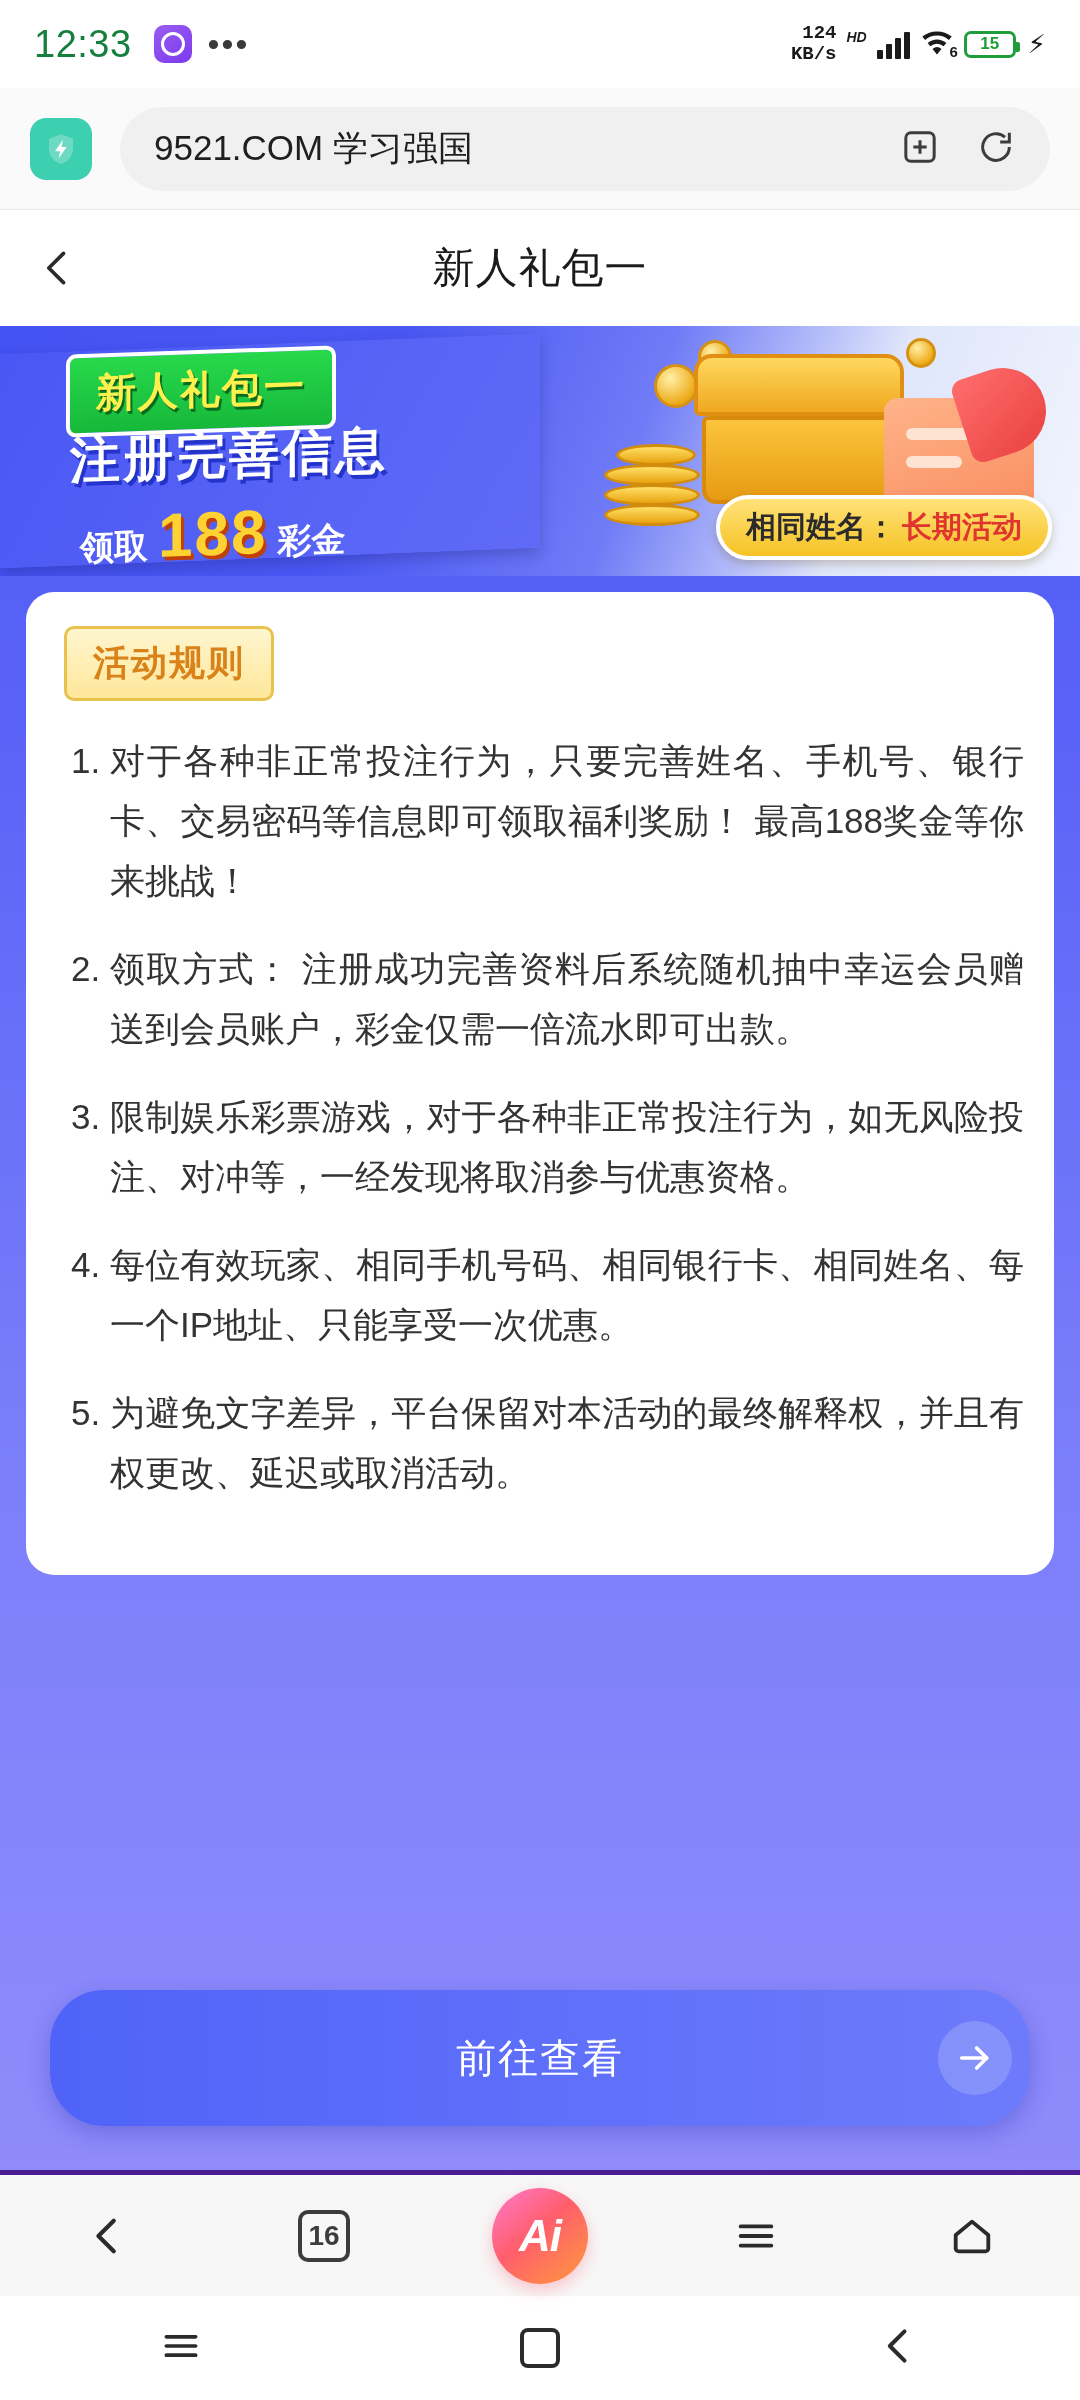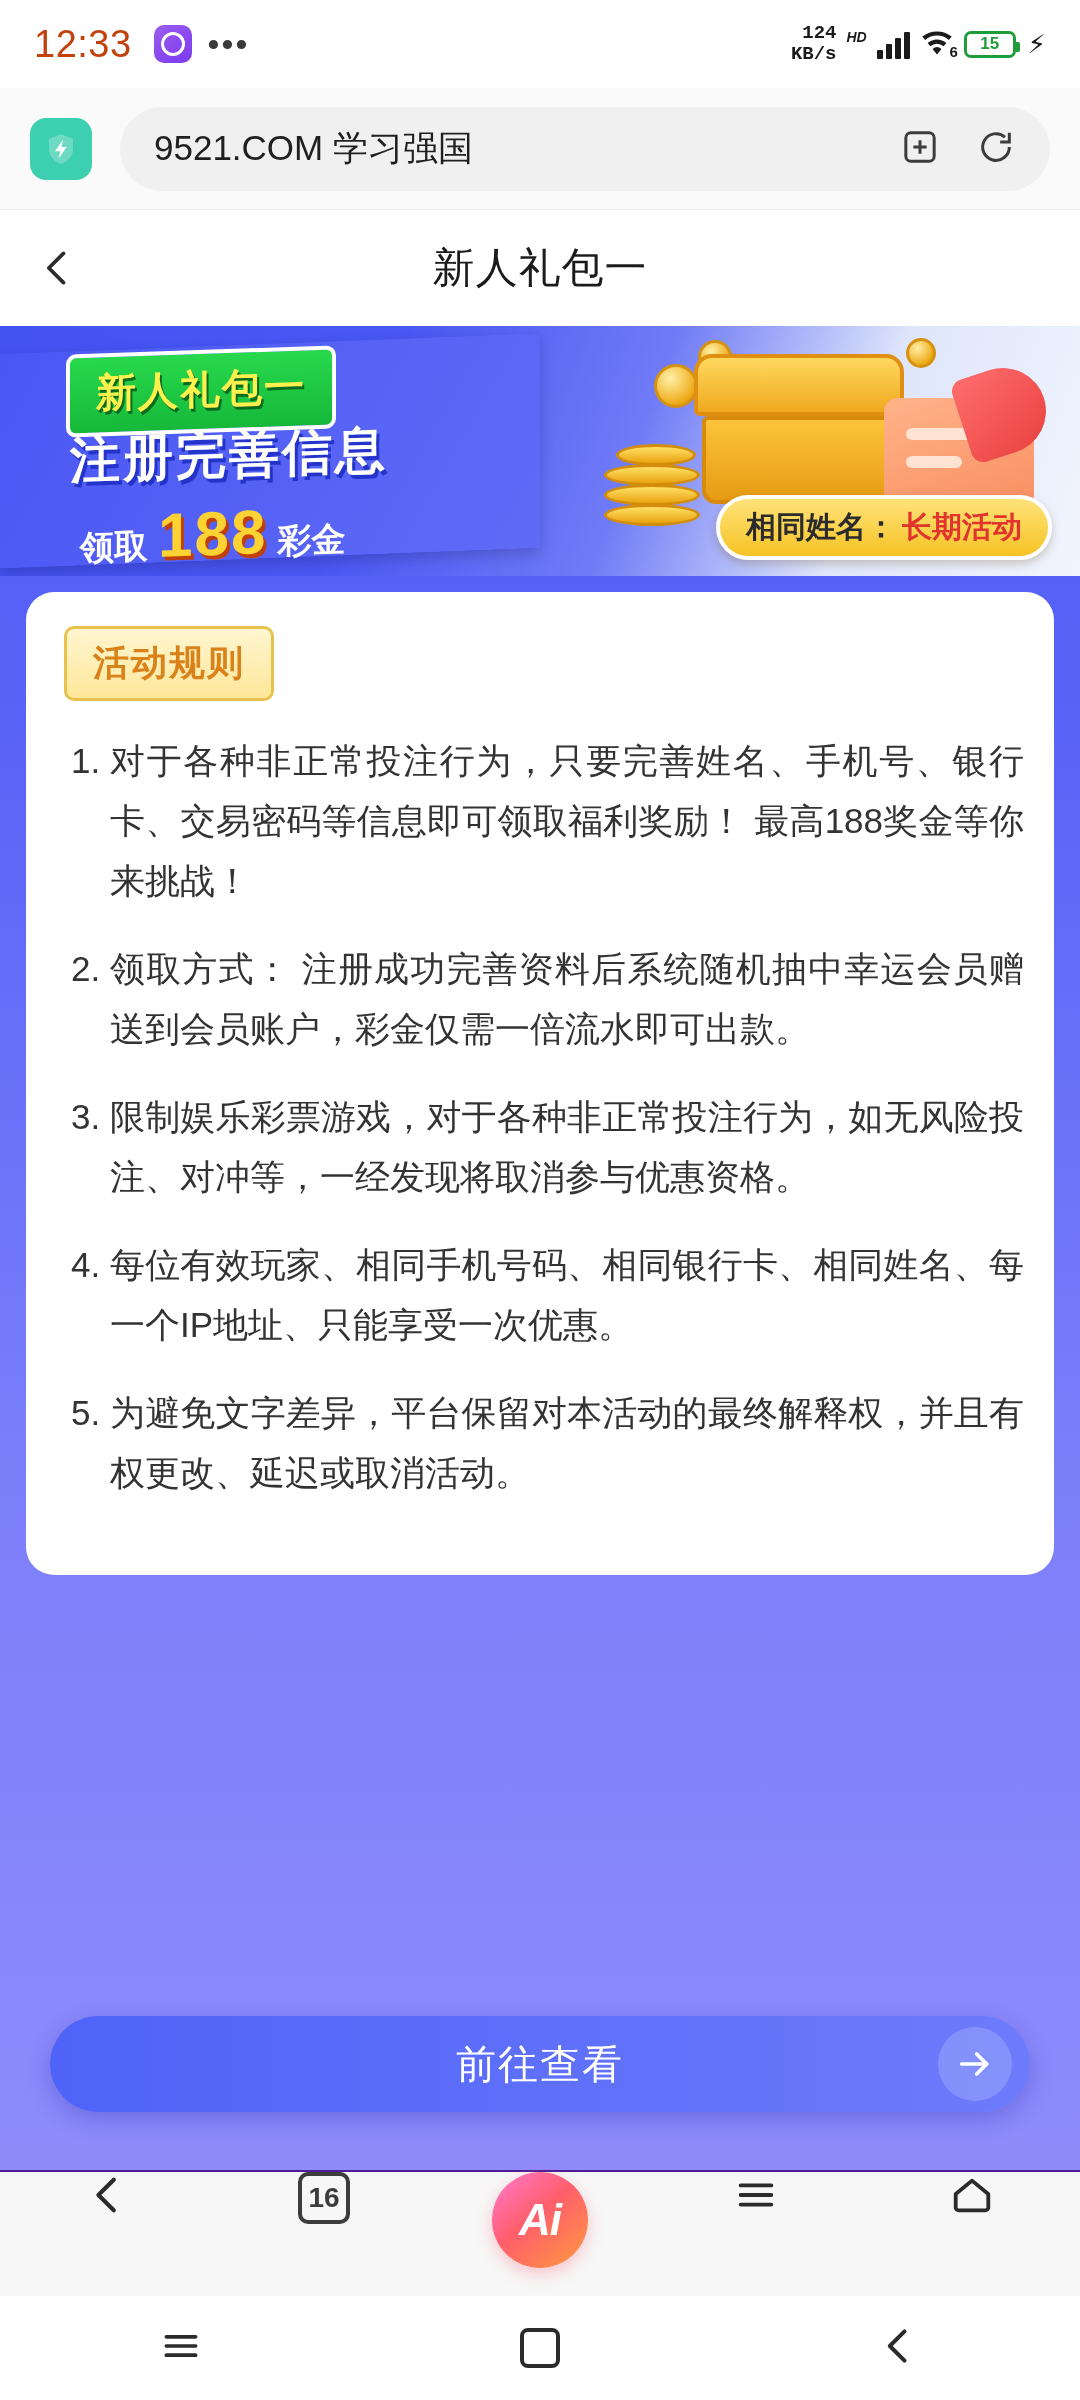--- a/index.html
+++ b/index.html
@@ -18,21 +18,21 @@
 
   
   .statusbar {
     height: 88px;
     display: flex; align-items: center;
     padding: 0 34px;
     background: #ffffff;
     flex: none;
   }
   .sb-time {
-    font-size: 38px; color: #c2410c; font-weight: 500;
+    font-size: 38px; color: #15803d; font-weight: 500;
     letter-spacing: 0.5px;
   }
   .sb-appicon {
     width: 38px; height: 38px; border-radius: 10px;
     background: linear-gradient(145deg,#9b5cf0,#7c3aed);
     margin-left: 22px;
     display: flex; align-items: center; justify-content: center;
   }
   .sb-appicon::after {
     content: ""; width: 18px; height: 18px; border-radius: 50%;
@@ -251,42 +251,42 @@
   }
   ol.rules li {
     font-size: 35px; line-height: 60px; color: #333333;
     margin-bottom: 28px;
     text-align: justify;
   }
   ol.rules li::marker { color: #333333; }
 
   
   .cta {
-    position: absolute; left: 50px; right: 50px; bottom: 58px;
-    height: 96px; border-radius: 54px;
+    position: absolute; left: 50px; right: 50px; bottom: 44px;
+    height: 136px; border-radius: 54px;
     background: linear-gradient(90deg,#4f63f8,#6d7bfb);
     display: flex; align-items: center; justify-content: center;
     box-shadow: 0 8px 22px rgba(30,40,160,.28);
   }
   .cta-label { font-size: 40px; color: #ffffff; font-weight: 500; letter-spacing: 2px; }
   .cta-arrow {
     position: absolute; right: 18px; top: 50%; transform: translateY(-50%);
     width: 74px; height: 74px; border-radius: 50%;
     background: rgba(255,255,255,.18);
     display:flex; align-items:center; justify-content:center;
   }
   .cta-arrow svg { width: 40px; height: 40px; }
 
   
   .browser-toolbar {
     height: 126px; flex: none;
     background: #f7f7f7;
-    display: flex; align-items: flex-start; justify-content: space-around;
+    display: flex; align-items: center; justify-content: space-around;
     position: relative;
-    border-top: 2px solid #4c1d95;
+    border-top: 5px solid #4c1d95;
   }
   .bt-item { width: 150px; display: flex; align-items: center; justify-content: center; }
   .bt-item svg { width: 46px; height: 46px; }
   .tabcount {
     width: 52px; height: 52px; border: 4px solid #3c3c3c; border-radius: 10px;
     display: flex; align-items: center; justify-content: center;
     font-size: 28px; color: #3c3c3c; font-weight: 600;
   }
   .ai-btn {
     width: 96px; height: 96px; border-radius: 50%;

